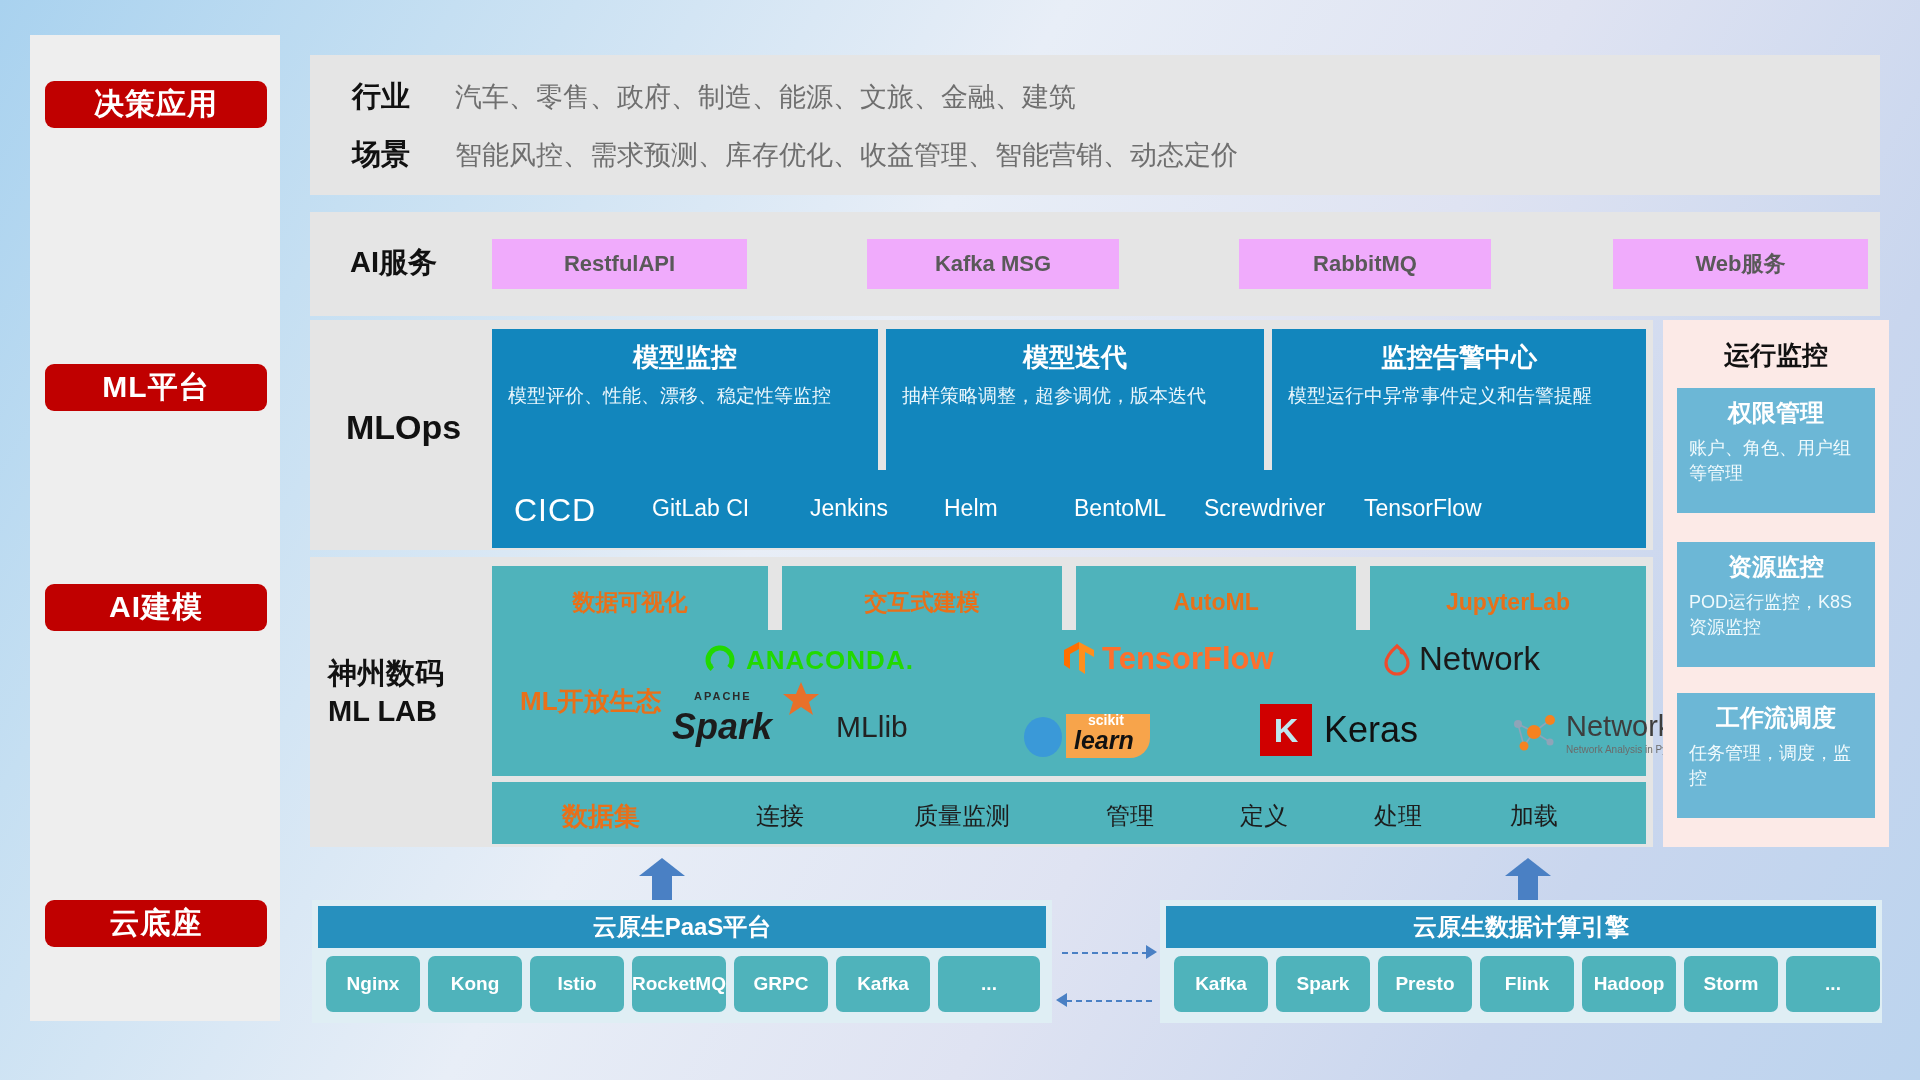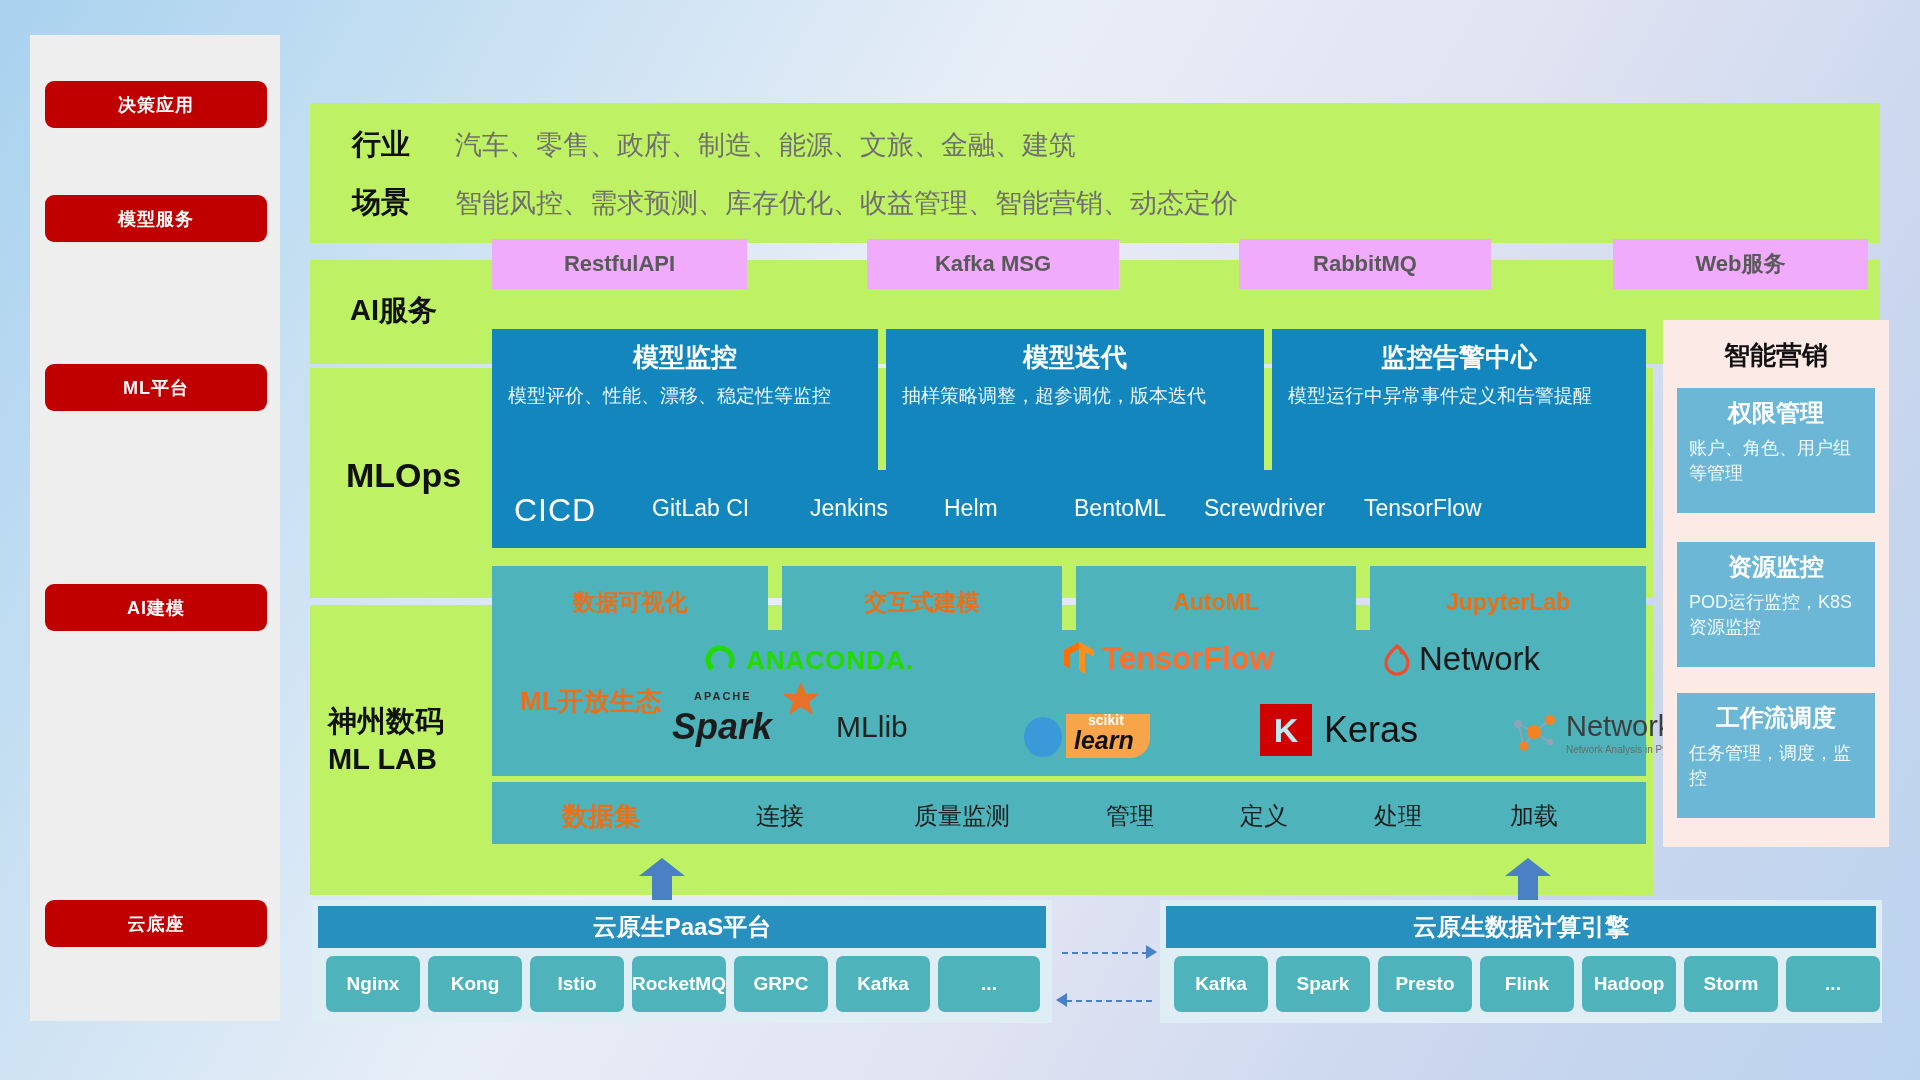--- a/index.html
+++ b/index.html
@@ -12,27 +12,27 @@
   .stage{position:absolute;left:0;top:0;width:1920px;height:1080px;}
 
   
   .left-rail{
     position:absolute;left:30px;top:35px;width:250px;height:986px;
     background:#eeeeee;
   }
   .rail-chip{
     position:absolute;left:15px;width:222px;height:47px;
     background:#c00000;border-radius:9px;
-    color:#fff;font-size:18px;font-weight:bold;
+    color:#fff;font-size:30px;font-weight:bold;
     display:flex;align-items:center;justify-content:center;
     letter-spacing:1px;
   }
 
   
-  .band{position:absolute;background:#bef264;margin-top:48px;}
+  .band{position:absolute;background:#e5e5e5;}
   .band-label{
     position:absolute;color:#111;font-weight:bold;
     display:flex;align-items:center;
   }
 
   
   .row-lead{position:absolute;font-size:29px;font-weight:bold;color:#111;}
   .row-text{position:absolute;font-size:27px;color:#6f6f6f;white-space:nowrap;}
 
   
@@ -116,21 +116,20 @@
   .logo{position:absolute;display:flex;align-items:center;}
   .lg-txt{font-size:28px;font-weight:bold;white-space:nowrap;}
 </style>
 </head>
 <body>
 
 <div class="stage">
 
   <div class="left-rail">
     <div class="rail-chip" style="top:46px">决策应用</div>
-    <div class="rail-chip" style="top:160px">模型服务</div>
     <div class="rail-chip" style="top:329px">ML平台</div>
     <div class="rail-chip" style="top:549px">AI建模</div>
     <div class="rail-chip" style="top:865px">云底座</div>
   </div>
 
   <div class="band" style="left:310px;top:55px;width:1570px;height:140px">
     <div class="row-lead" style="left:42px;top:22px">行业</div>
     <div class="row-text" style="left:145px;top:24px">汽车、零售、政府、制造、能源、文旅、金融、建筑</div>
     <div class="row-lead" style="left:42px;top:80px">场景</div>
     <div class="row-text" style="left:145px;top:82px">智能风控、需求预测、库存优化、收益管理、智能营销、动态定价</div>
@@ -277,21 +276,21 @@
     <div class="ds-lead" style="left:70px;top:17px">数据集</div>
     <div class="ds-item" style="left:264px;top:18px">连接</div>
     <div class="ds-item" style="left:422px;top:18px">质量监测</div>
     <div class="ds-item" style="left:614px;top:18px">管理</div>
     <div class="ds-item" style="left:748px;top:18px">定义</div>
     <div class="ds-item" style="left:882px;top:18px">处理</div>
     <div class="ds-item" style="left:1018px;top:18px">加载</div>
   </div>
 
   <div class="right-band" style="left:1663px;top:320px;width:226px;height:527px">
-    <div class="right-title" style="top:18px">智能营销</div>
+    <div class="right-title" style="top:18px">运行监控</div>
 
     <div class="right-card" style="top:68px;height:125px">
       <div class="t">权限管理</div>
       <div class="d">账户、角色、用户组等管理</div>
     </div>
     <div class="right-card" style="top:222px;height:125px">
       <div class="t">资源监控</div>
       <div class="d">POD运行监控，K8S资源监控</div>
     </div>
     <div class="right-card" style="top:373px;height:125px">

